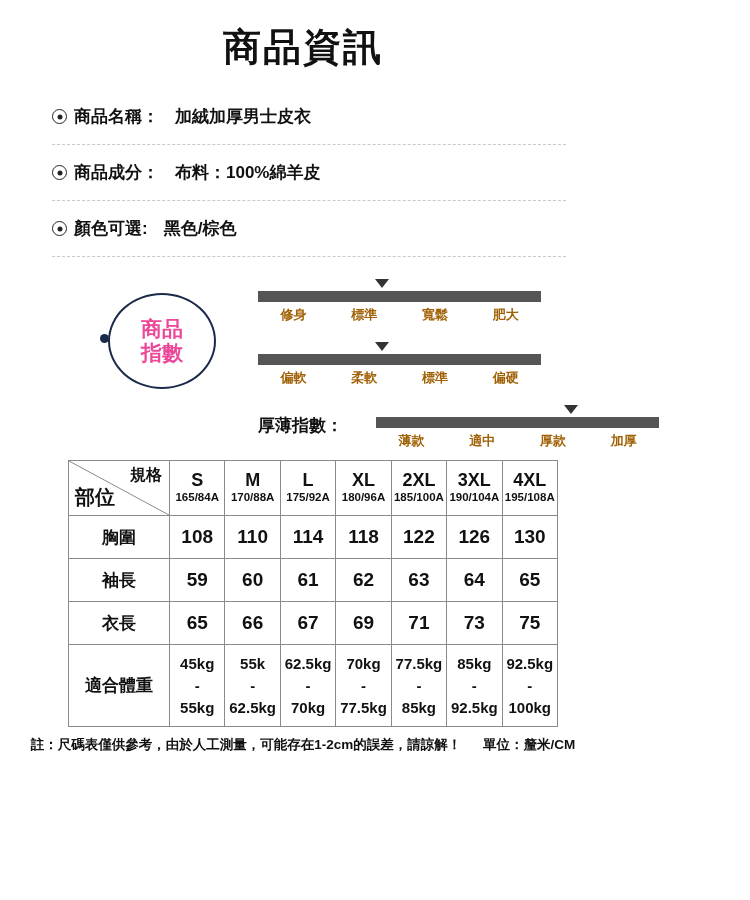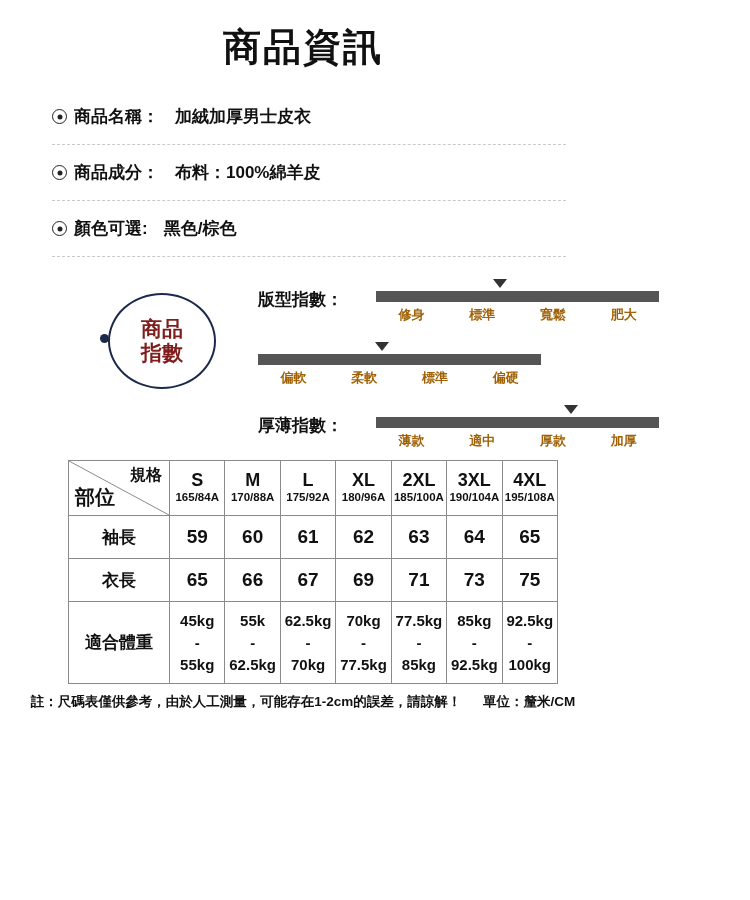--- a/index.html
+++ b/index.html
@@ -92,21 +92,21 @@
     height: 92px;
     border: 2px solid #1b2a4a;
     border-radius: 50%;
     display: flex;
     flex-direction: column;
     justify-content: center;
     align-items: center;
     font-size: 21px;
     font-weight: bold;
     line-height: 1.14;
-    color: #7f1d1d;
+    color: #ec4899;
   }
   .circle-dot {
     position: absolute;
     left: 100px;
     top: 63px;
     width: 9px;
     height: 9px;
     border-radius: 50%;
     background: #1b2a4a;
   }
@@ -284,21 +284,20 @@
     <div class="circle-dot"></div>
     <div class="circle-label">
       <span>商品</span>
       <span>指數</span>
     </div>
 
     <div class="bars">
 
       <div class="bar-row">
         <div class="bar-row-head">
-          <div class="bar-title">版型指數：</div>
           <div class="bar-area">
             <div class="marker" style="left:43.75%"></div>
             <div class="bar-track"></div>
             <div class="bar-ticks">
               <span>修身</span>
               <span>標準</span>
               <span>寬鬆</span>
               <span>肥大</span>
             </div>
           </div>
@@ -374,20 +373,30 @@
           <span>3XL</span>
           <span class="hdr-sub">190/104A</span>
         </td>
         <td class="hdr-size">
           <span>4XL</span>
           <span class="hdr-sub">195/108A</span>
         </td>
       </tr>
 
 
+      <tr>
+        <td class="row-label">胸圍</td>
+        <td class="cell-val">108</td>
+        <td class="cell-val">110</td>
+        <td class="cell-val">114</td>
+        <td class="cell-val">118</td>
+        <td class="cell-val">122</td>
+        <td class="cell-val">126</td>
+        <td class="cell-val">130</td>
+      </tr>
 
       <tr>
         <td class="row-label">袖長</td>
         <td class="cell-val">59</td>
         <td class="cell-val">60</td>
         <td class="cell-val">61</td>
         <td class="cell-val">62</td>
         <td class="cell-val">63</td>
         <td class="cell-val">64</td>
         <td class="cell-val">65</td>

